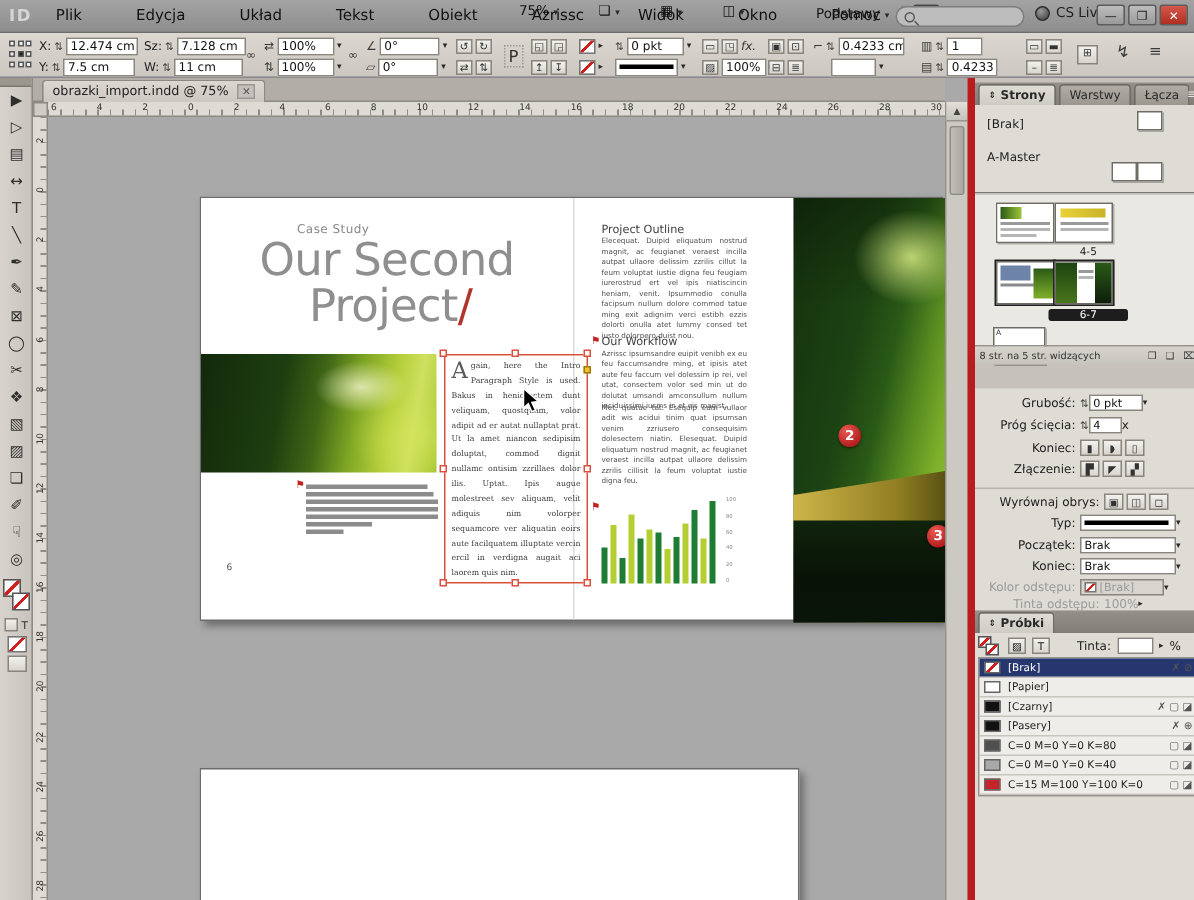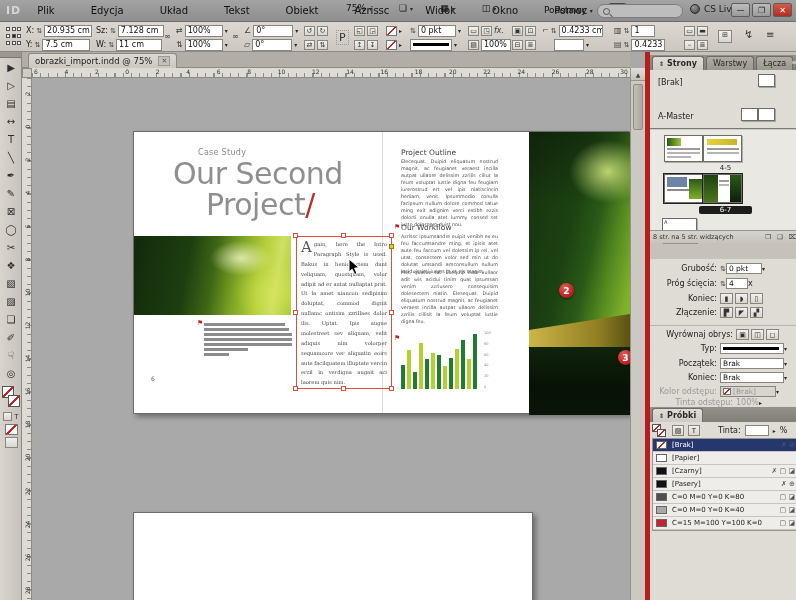--- a/index.html
+++ b/index.html
@@ -199,21 +199,21 @@
       <i class="c"></i>
       <i></i>
       <i></i>
       <i></i>
       <i></i>
   </div>
   <div class="cbg" style="left:26px;top:2px">
     <div class="cb-row">
       <span class="cb-lab">X:</span>
       <span class="spin">⇅</span>
-      <span class="cb-field" style="width:48px">20.935 cm</span>
+      <span class="cb-field" style="width:48px">12.474 cm</span>
     </div>
     <div class="cb-row">
       <span class="cb-lab">Y:</span>
       <span class="spin">⇅</span>
       <span class="cb-field" style="width:48px">7.5 cm</span>
     </div>
   </div>
   <div class="cbg" style="left:96px;top:2px">
     <div class="cb-row">
       <span class="cb-lab">Sz:</span>
@@ -549,21 +549,21 @@
       <span style="font-size:6px">⇕</span>
       <span>Strony</span>
     </span>
     <span class="ptab">Warstwy</span>
     <span class="ptab">Łącza</span>
     <span class="pmenu">≡</span>
   </div>
   <div class="pbody" style="top:18px;height:172px">
     <span class="prow-lab abs" style="left:8px;top:8px">[Brak]</span>
     <span class="page-ic abs" style="left:108px;top:4px;width:17px;height:13px"></span>
-    <span class="prow-lab abs" style="left:8px;top:42px">A-Master</span>
+    <span class="prow-lab abs" style="left:8px;top:30px">A-Master</span>
     <span class="page-ic abs" style="left:91px;top:38px;width:17px;height:13px"></span>
     <span class="page-ic abs" style="left:108px;top:38px;width:17px;height:13px"></span>
 
     <div class="thumbzone" style="top:58px;height:114px">
 
       <div class="abs" style="left:14px;top:5px;width:78px;height:27px">
         <span class="page-ic abs" style="left:0;top:0;width:39px;height:27px">
           <span class="mini-art" style="background:linear-gradient(#fff,#fff)">
             <span class="abs" style="left:2px;top:2px;width:14px;height:8px;background:linear-gradient(90deg,#2c5a16,#9cc43a)"></span>
             <span class="abs" style="left:2px;top:12px;width:33px;height:2px;background:#9a9a9a"></span>

